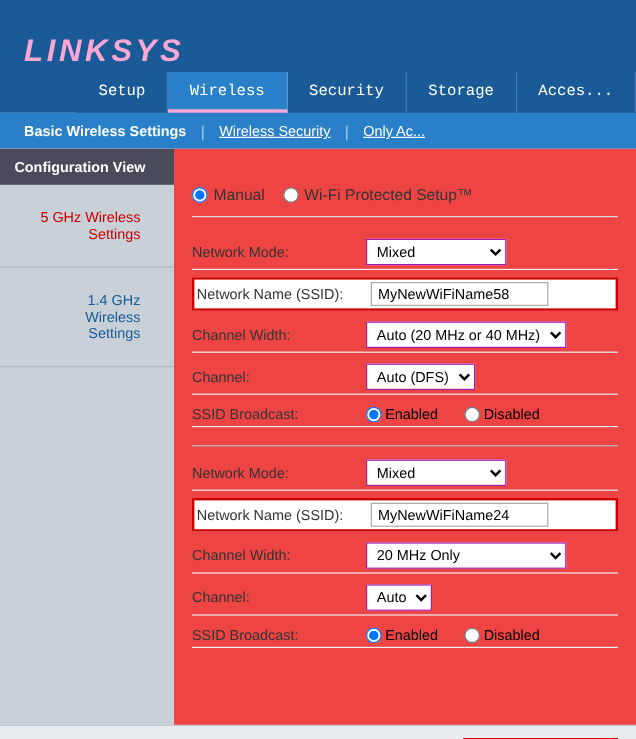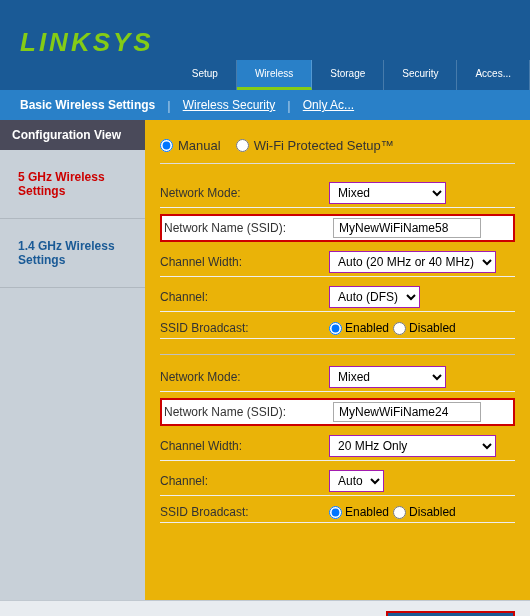--- a/index.html
+++ b/index.html
@@ -1,62 +1,62 @@
 <!DOCTYPE html>
 <html><head>
   <meta charset="utf-8">
   <style>
     * { box-sizing: border-box; margin: 0; padding: 0; }
     body { font-family: Arial, sans-serif; font-size: 13px; width: 530px; height: 616px; overflow: hidden; background: #d0d8e0; }
 
     
     .header { background: #1a5a96; height: 60px; display: flex; align-items: center; padding: 0 20px; }
-    .logo { color: #84cc16; font-size: 26px; font-weight: bold; letter-spacing: 3px; font-style: italic; margin-top: 24px; }
+    .logo { color: #f9a8d4; font-size: 26px; font-weight: bold; letter-spacing: 3px; font-style: italic; margin-top: 24px; }
 
     
     .nav-area { background: #1a5a96; padding: 0; display: flex; justify-content: flex-end; }
     .nav-tabs { display: flex; background: #1a5a96; }
-    .nav-tab { padding: 8px 18px; color: white; font-size: 10px; cursor: pointer; border-right: 1px solid rgba(255,255,255,0.2); }
-    .nav-tab.active { background: #2980c8; border-bottom: 3px solid #84cc16; }
+    .nav-tab { padding: 8px 18px; color: white; font-size: 13px; cursor: pointer; border-right: 1px solid rgba(255,255,255,0.2); font-family: Liberation Mono, monospace; }
+    .nav-tab.active { background: #2980c8; border-bottom: 3px solid #f9a8d4; }
 
     
     .sub-nav { background: #2980c8; display: flex; align-items: center; padding: 0 10px; height: 30px; }
     .sub-nav-item { color: white; font-size: 12px; padding: 4px 10px; cursor: pointer; text-decoration: underline; }
     .sub-nav-item.active { text-decoration: none; font-weight: bold; }
     .sub-nav-sep { color: rgba(255,255,255,0.6); margin: 0 2px; }
 
     
     .main { display: flex; background: #e8ecf0; min-height: 480px; }
 
     
     .sidebar { width: 145px; background: #c8d0d8; flex-shrink: 0; }
     .sidebar-title { background: #4a4a5a; color: white; padding: 8px 12px; font-size: 12px; font-weight: bold; }
-    .sidebar-section { padding: 20px 18px; color: #1a5a96; font-size: 12px; font-weight: bold; cursor: pointer; border-bottom: 1px solid #b0b8c0; }
+    .sidebar-section { padding: 20px 28px; color: #1a5a96; font-size: 12px; font-weight: normal; cursor: pointer; border-bottom: 1px solid #b0b8c0; text-align: right; }
     .sidebar-section.active { color: #cc0000; }
 
     
-    .content { flex: 1; background: #eab308; padding: 18px 15px; }
+    .content { flex: 1; background: #ef4444; padding: 31px 15px; }
 
     
     .mode-selector { display: flex; align-items: center; gap: 15px; margin-bottom: 15px; padding-bottom: 10px; border-bottom: 1px solid #ddd; }
     .radio-group { display: flex; align-items: center; gap: 5px; }
     .radio-group label { font-size: 13px; color: #333; }
 
     
     .settings-section { margin-bottom: 15px; }
-    .field-row { display: flex; align-items: center; margin-bottom: 6px; padding: 3px 0; border-bottom: 1px solid #eee; gap: 24px; }
+    .field-row { display: flex; align-items: center; margin-bottom: 6px; padding: 3px 0; border-bottom: 1px solid #eee; }
     .field-label { width: 145px; font-size: 12px; color: #333; flex-shrink: 0; }
     .field-value { flex: 1; display: flex; align-items: center; }
 
     
     select { padding: 2px 4px; font-size: 12px; border: 1px solid #a21caf; background: white; cursor: pointer; }
     input[type="text"] { padding: 2px 5px; font-size: 12px; border: 1px solid #aaa; width: 148px; }
 
     
-    .radio-inline { display: flex; align-items: center; gap: 3px; margin-right: 4px; font-size: 12px; justify-content: center; }
+    .radio-inline { display: flex; align-items: center; gap: 3px; margin-right: 22px; font-size: 12px; justify-content: center; }
 
     
     .network-name-row { border: 2px solid #cc0000 !important; background: #fff; padding: 2px; }
 
     
     .footer { background: #e8ecf0; padding: 10px 15px; display: flex; justify-content: flex-end; border-top: 1px solid #c0c8d0; }
     .save-btn { background: #1a5a96; color: white; border: 2px solid #cc0000; padding: 8px 20px; font-size: 13px; font-weight: bold; cursor: pointer; }
 
     
     .section-divider { border-top: 1px solid #c0c0c0; margin: 8px 0; }
@@ -65,22 +65,22 @@
 <body>
 
 <div class="header">
   <div class="logo">LINKSYS</div>
 </div>
 
 <div class="nav-area">
   <div class="nav-tabs">
     <div class="nav-tab">Setup</div>
     <div class="nav-tab active">Wireless</div>
+    <div class="nav-tab">Security</div>
     <div class="nav-tab">Storage</div>
-    <div class="nav-tab">Security</div>
     <div class="nav-tab">Acces...</div>
   </div>
 </div>
 
 <div class="sub-nav">
   <span class="sub-nav-item active">Basic Wireless Settings</span>
   <span class="sub-nav-sep">|</span>
   <span class="sub-nav-item">Wireless Security</span>
   <span class="sub-nav-sep">|</span>
   <span class="sub-nav-item">Only Ac...</span>

